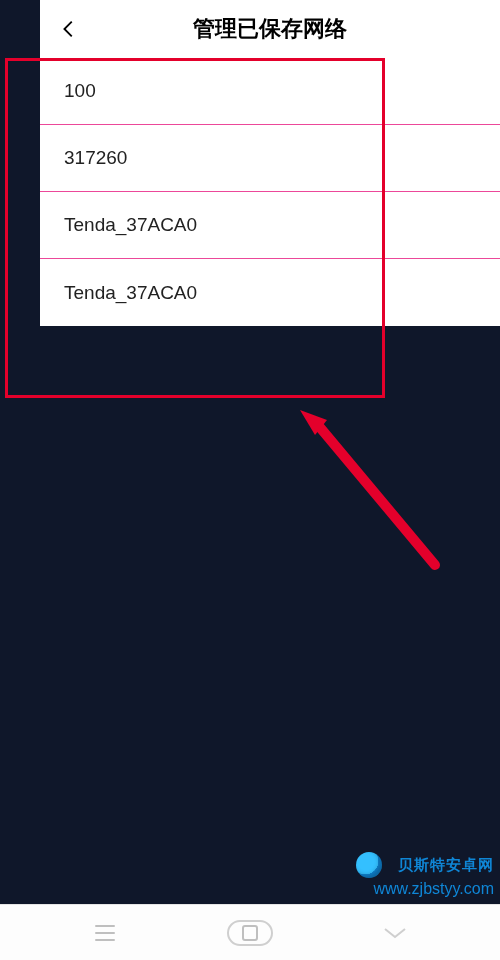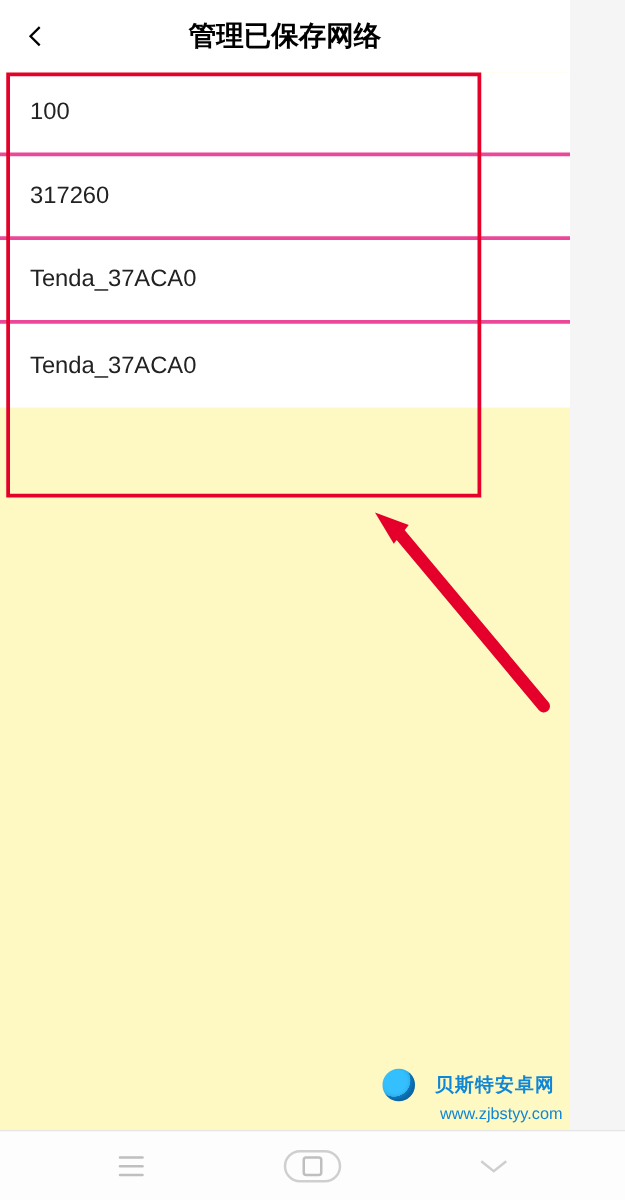--- a/index.html
+++ b/index.html
@@ -3,24 +3,25 @@
   <meta charset="utf-8">
   <style>
     * { margin: 0; padding: 0; box-sizing: border-box; }
     html, body { width: 500px; height: 960px; overflow: hidden; }
     body {
       font-family: -apple-system, "Helvetica Neue", Arial, "PingFang SC", "Microsoft YaHei", sans-serif;
       background: #f5f5f5;
       position: relative;
     }
     .screen {
-      width: 456px;
+      width: 500px;
       height: 960px;
-      background: #fef9c3;
+      background: #0f172a;
       position: relative;
+      padding-left: 40px;
     }
     .header {
       height: 58px;
       background: #fff;
       display: flex;
       align-items: center;
       position: relative;
     }
     .back {
       position: absolute;
@@ -42,21 +43,21 @@
     .list {
       background: #fff;
     }
     .row {
       height: 67px;
       padding: 0 24px;
       display: flex;
       align-items: center;
       font-size: 19px;
       color: #222;
-      border-bottom: 3px solid #ec4899;
+      border-bottom: 1px solid #ec4899;
       cursor: pointer;
     }
     .row:last-child { border-bottom: none; }
 
     
     .anno-box {
       position: absolute;
       left: 5px;
       top: 58px;
       width: 380px;
@@ -106,29 +107,29 @@
 
     
     .wm {
       position: absolute;
       right: 6px;
       bottom: 62px;
       width: 150px;
       text-align: right;
       pointer-events: none;
     }
-    .wm-row { display:flex; align-items:center; justify-content:center; gap:16px; }
+    .wm-row { display:flex; align-items:center; justify-content:flex-end; gap:16px; }
     .wm-logo {
       width: 26px; height: 26px; border-radius: 50%;
       background: radial-gradient(circle at 35% 35%, #34c0ff 0 55%, #0f86d6 56% 100%);
       box-shadow: inset -3px -3px 4px rgba(0,0,0,.25);
       flex: none;
     }
     .wm-title { font-size: 15px; color:#0f86d6; font-weight:600; letter-spacing:1px; }
-    .wm-url { font-size: 13px; color:#0f86d6; margin-top:2px; }
+    .wm-url { font-size: 16px; color:#0f86d6; margin-top:2px; }
   </style>
 </head>
 <body>
 
 <div class="screen">
 
   <div class="header">
     <div class="back">
       <svg viewBox="0 0 24 24">
           <polyline points="15 4 7 12 15 20"></polyline>

